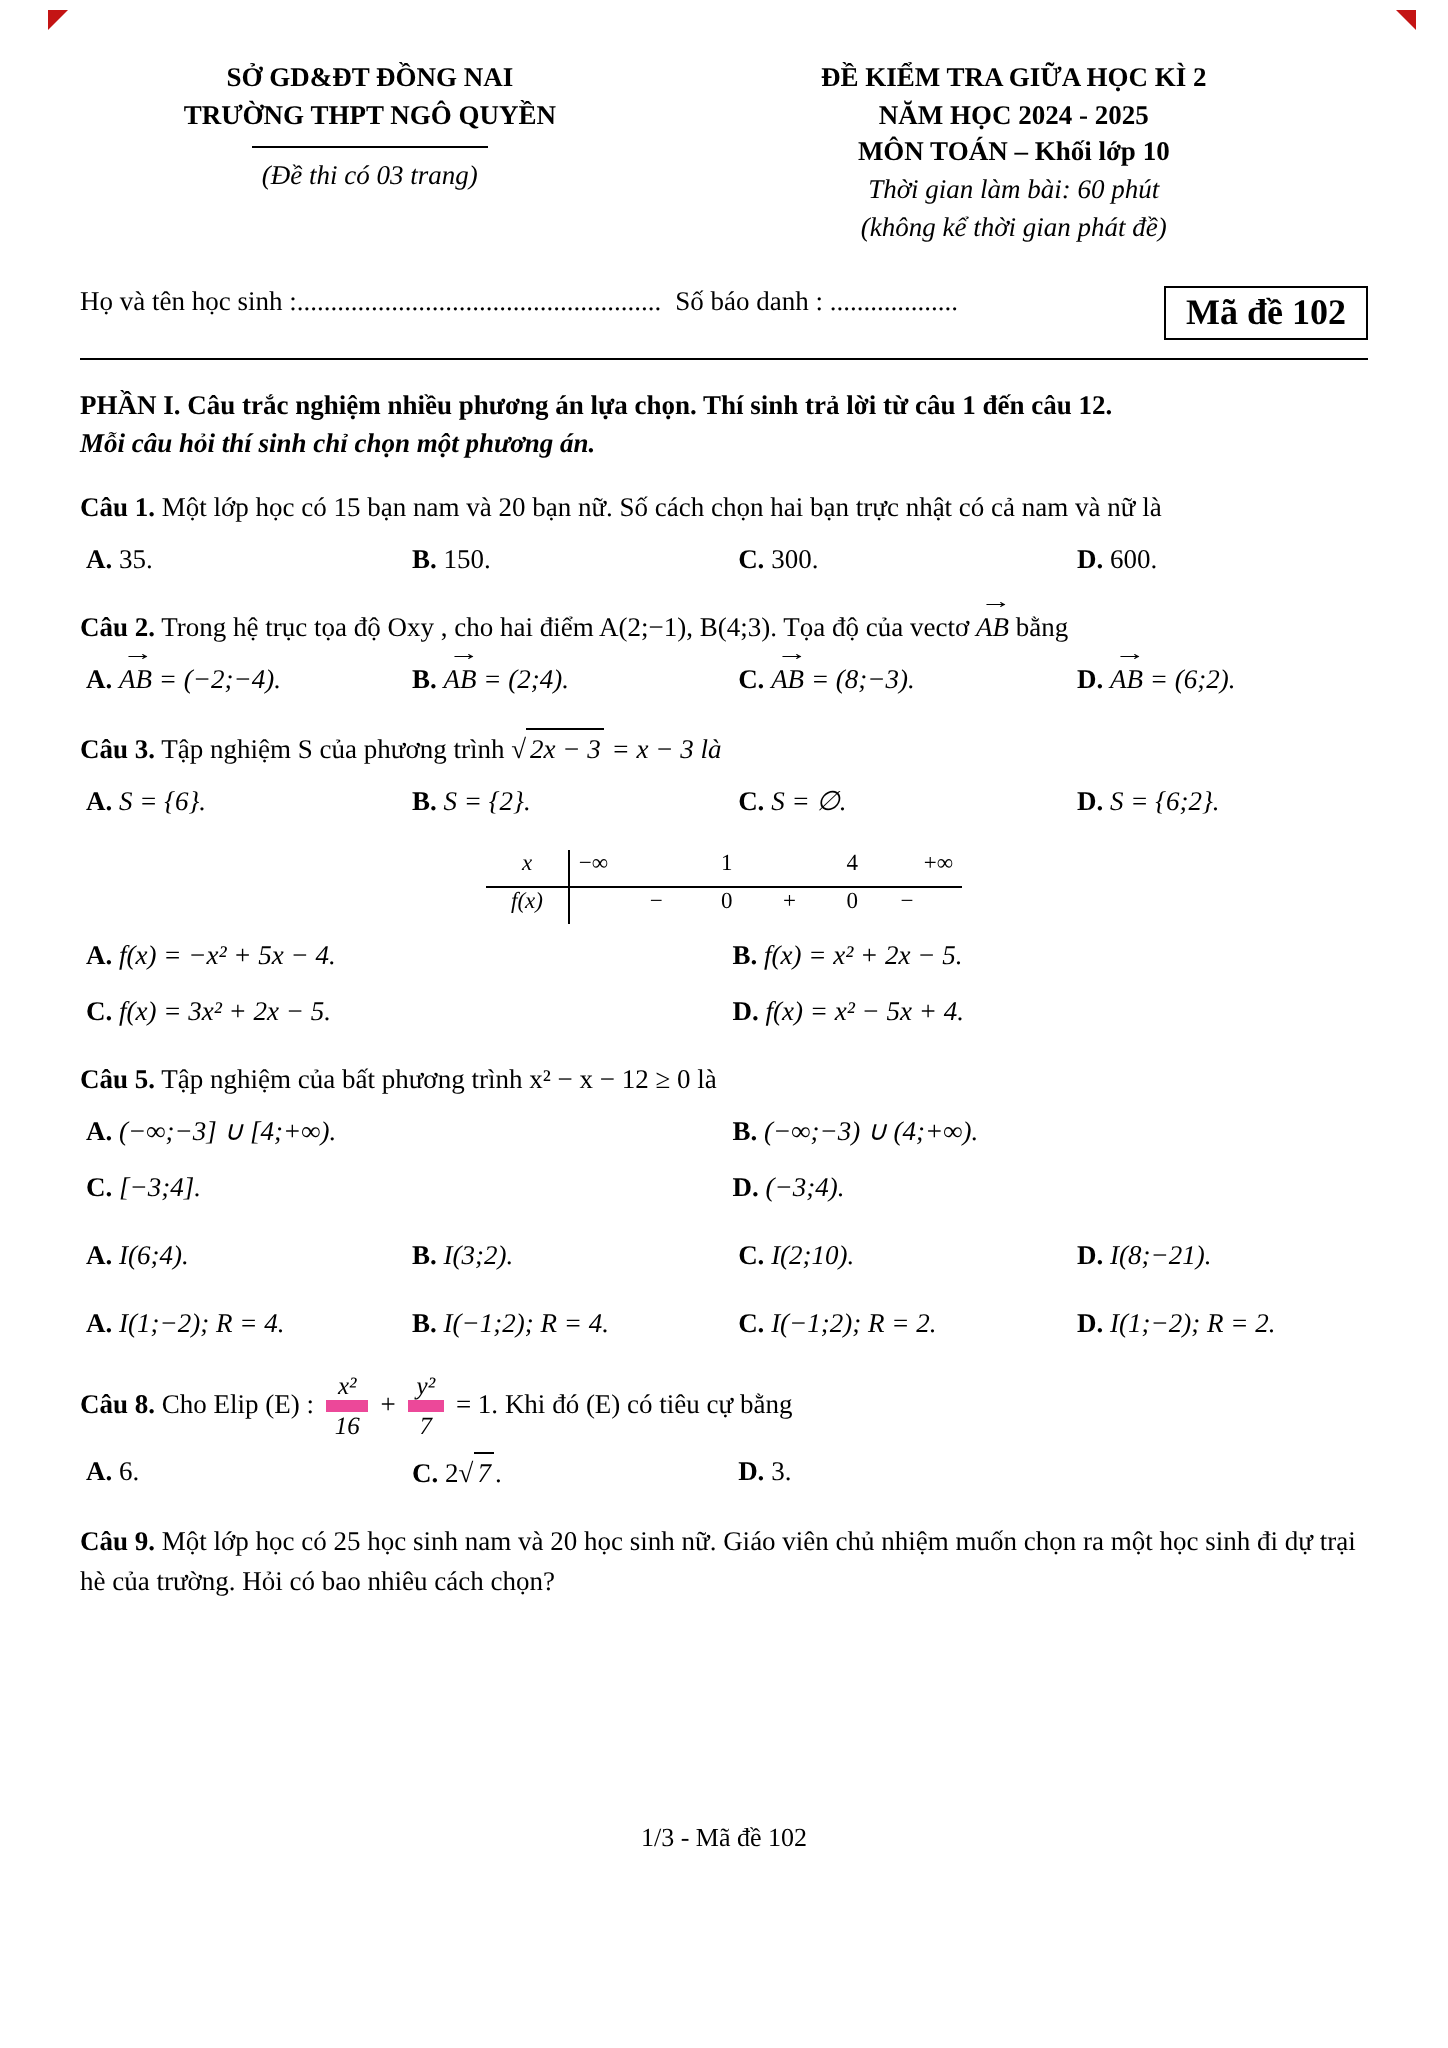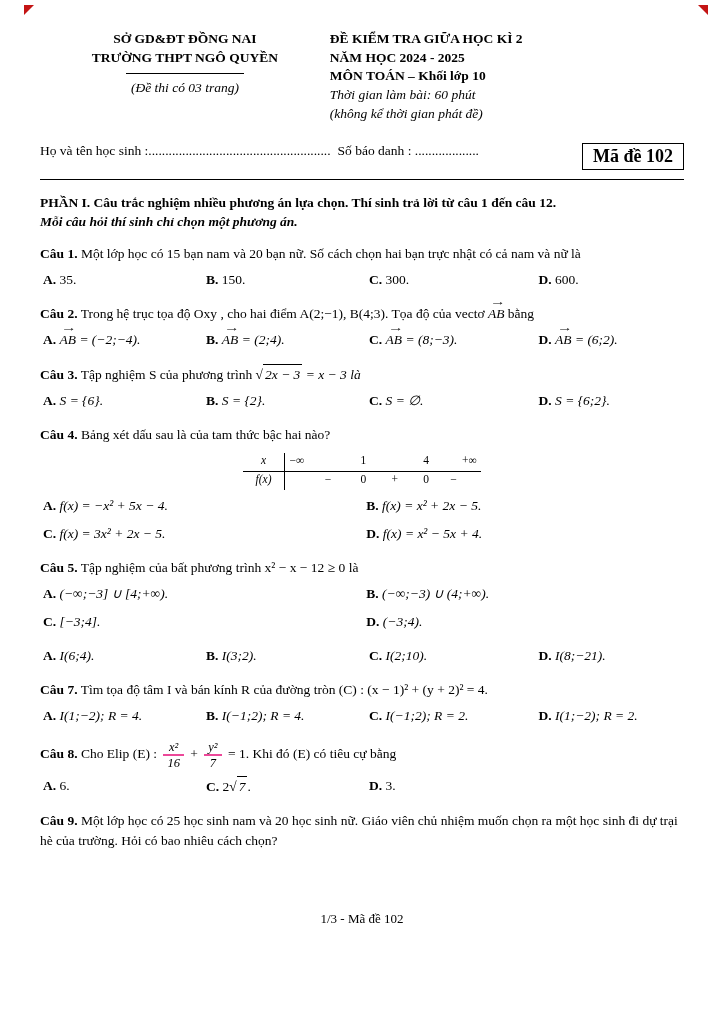--- a/index.html
+++ b/index.html
@@ -15,21 +15,21 @@
     padding: 30px 40px 0 40px;
   }
   
   .mark-left  { position:absolute; top:5px; left:24px;  width:0; height:0;
                 border-top:10px solid #c41414; border-right:10px solid transparent; }
   .mark-right { position:absolute; top:5px; right:16px; width:0; height:0;
                 border-top:10px solid #c41414; border-left:10px solid transparent; }
 
   .header { display: flex; }
   .h-left  { width: 45%; text-align: center; }
-  .h-right { width: 55%; text-align: left; }
+  .h-right { width: 55%; text-align: center; }
   .hb { font-weight: bold; line-height: 1.38; }
   .hi { font-style: italic; line-height: 1.38; }
   .h-rule { width: 118px; border-top: 1.4px solid #000; margin: 6px auto 5px; }
 
   .student-row { display: flex; align-items: flex-start; margin-top: 20px; }
   .student-row .id-label { margin-left: 7px; }
   .code-box { margin-left: auto; border: 1.7px solid #000; padding: 2px 10px;
               font-weight: bold; font-size: 18px; white-space: nowrap; }
   .full-rule { border-top: 1.8px solid #000; margin-top: 9px; }
 
@@ -49,21 +49,21 @@
   .vec-arrow { position: absolute; left: 12%; top: -0.72em; font-size: 0.78em;
                font-style: normal; transform: scaleX(1.5); transform-origin: left;
                line-height: 1; }
 
   .sqrt { display: inline-flex; align-items: baseline; }
   .sqrt-body { border-top: 1.2px solid #000; padding: 0 2px; font-style: italic; }
 
   .frac { display: inline-flex; flex-direction: column; text-align: center;
           vertical-align: middle; font-style: italic; line-height: 1.15;
           margin: 0 3px; font-size: 12.5px; }
-  .fnum { border-bottom: 2px solid #ec4899; padding: 0 4px; }
+  .fnum { border-bottom: 6px solid #ec4899; padding: 0 4px; }
   .fden { padding: 0 4px; }
 
   .sign-table { width: 238px; margin: 8px auto 2px; font-size: 11.5px; }
   .st-row { display: flex; }
   .st-top { border-bottom: 1px solid #000; }
   .st-label { width: 42px; border-right: 1px solid #000; text-align: center;
               padding: 1px 2px; font-style: italic; }
   .st-cells { position: relative; flex: 1; height: 18px; }
   .st-cells span { position: absolute; top: 1px; transform: translateX(-50%); }
 
@@ -139,22 +139,20 @@
       <span class="m">= x − 3 là</span></p>
     <div class="opts c4">
       <span class="opt"><b>A.</b> <span class="m">S = {6}.</span></span>
       <span class="opt"><b>B.</b> <span class="m">S = {2}.</span></span>
       <span class="opt"><b>C.</b> <span class="m">S = ∅.</span></span>
       <span class="opt"><b>D.</b> <span class="m">S = {6;2}.</span></span>
     </div>
   </div>
 
   <div class="q">
-    <p class="qt"><b>Câu 4.</b>
-      <span>Bảng xét dấu sau là của tam thức bậc hai nào?</span></p>
     <div class="sign-table">
       <div class="st-row st-top">
         <div class="st-label">x</div>
         <div class="st-cells">
           <span style="left:6%">−∞</span>
           <span style="left:40%">1</span>
           <span style="left:72%">4</span>
           <span style="left:94%">+∞</span>
         </div>
       </div>
@@ -191,22 +189,20 @@
   <div class="q">
     <div class="opts c4">
       <span class="opt"><b>A.</b> <span class="m">I(6;4).</span></span>
       <span class="opt"><b>B.</b> <span class="m">I(3;2).</span></span>
       <span class="opt"><b>C.</b> <span class="m">I(2;10).</span></span>
       <span class="opt"><b>D.</b> <span class="m">I(8;−21).</span></span>
     </div>
   </div>
 
   <div class="q">
-    <p class="qt"><b>Câu 7.</b>
-      <span>Tìm tọa độ tâm I và bán kính R của đường tròn (C) : (x − 1)² + (y + 2)² = 4.</span></p>
     <div class="opts c4">
       <span class="opt"><b>A.</b> <span class="m">I(1;−2); R = 4.</span></span>
       <span class="opt"><b>B.</b> <span class="m">I(−1;2); R = 4.</span></span>
       <span class="opt"><b>C.</b> <span class="m">I(−1;2); R = 2.</span></span>
       <span class="opt"><b>D.</b> <span class="m">I(1;−2); R = 2.</span></span>
     </div>
   </div>
 
   <div class="q">
     <p class="qt"><b>Câu 8.</b>

